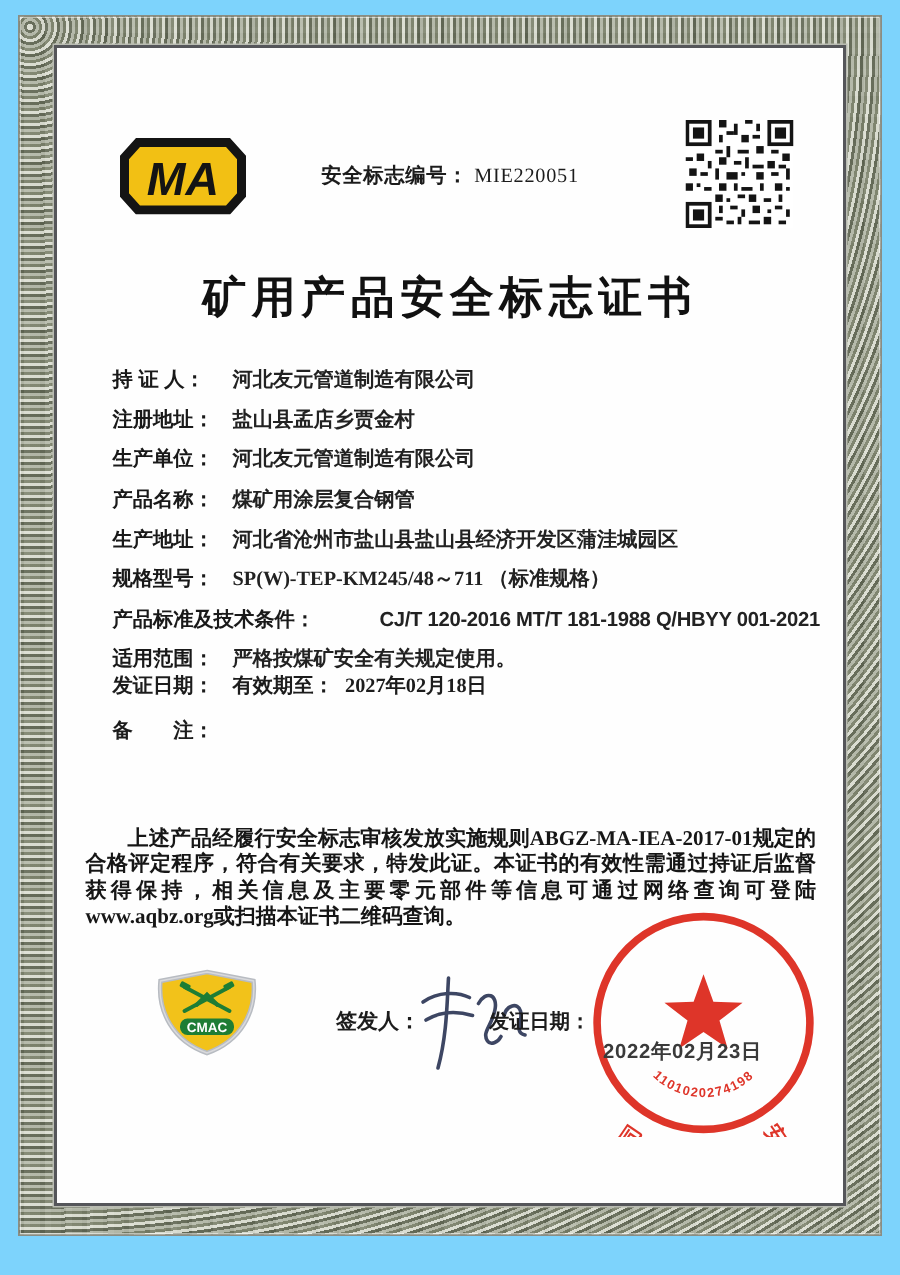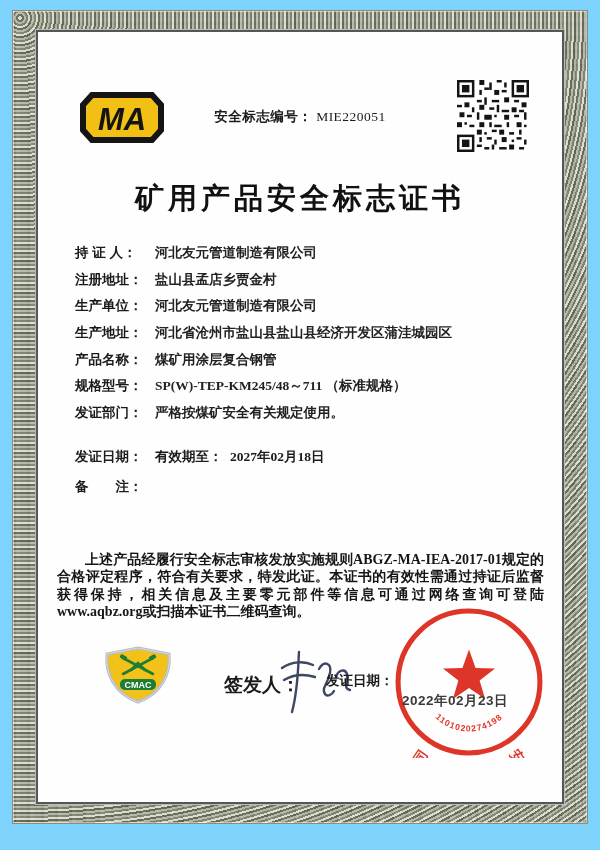--- a/index.html
+++ b/index.html
@@ -46,21 +46,21 @@
   .dates .val{font-family:"Liberation Serif","DejaVu Serif",serif;font-weight:bold;}
   .dates .l1{width:80px;}  .dates .v1{width:150px;}
   .dates .l2{width:75px;}  .dates .v2{flex:1;}
   .remark{position:absolute;left:75px;top:478px;font-size:13.5px;font-weight:bold;}
   
   .statement{position:absolute;left:57px;right:56px;top:551px;
     font-family:"Liberation Serif","DejaVu Serif",serif;font-weight:bold;
     font-size:14px;line-height:17.4px;text-align:justify;text-indent:2em;color:#161616;}
   
   .cmac{position:absolute;left:101px;top:646px;width:74px;height:58px;}
-  .signer{position:absolute;left:224px;top:672px;font-size:19px;font-weight:bold;}
+  .signer{position:absolute;left:224px;top:672px;font-size:14px;font-weight:bold;}
   .sig{position:absolute;left:272px;top:646px;width:82px;height:74px;}
   .dept{position:absolute;left:326px;top:672px;font-size:13.5px;font-weight:bold;}
   .seal{position:absolute;left:393px;top:606px;width:152px;height:152px;opacity:.93;}
   .seal-date{position:absolute;left:402px;top:692px;font-size:13.5px;font-weight:bold;
     color:#3a3a3a;letter-spacing:.5px;z-index:3;}
 </style>
 </head>
 <body>
 
 <div class="page">
@@ -159,33 +159,37 @@
     </div>
     <div class="frow">
       <span class="lbl">注册地址：</span>
       <span class="val">盐山县孟店乡贾金村</span>
     </div>
     <div class="frow">
       <span class="lbl">生产单位：</span>
       <span class="val">河北友元管道制造有限公司</span>
     </div>
     <div class="frow">
+      <span class="lbl">产品名称：</span>
+      <span class="val">煤矿用涂层复合钢管</span>
+    </div>
+    <div class="frow">
       <span class="lbl">生产地址：</span>
       <span class="val">河北省沧州市盐山县盐山县经济开发区蒲洼城园区</span>
     </div>
     <div class="frow">
-      <span class="lbl">产品名称：</span>
-      <span class="val">煤矿用涂层复合钢管</span>
-    </div>
-    <div class="frow">
       <span class="lbl">规格型号：</span>
       <span class="val">SP(W)-TEP-KM245/48～711 （标准规格）</span>
     </div>
-    <div class="frow">
-      <span class="lbl">发证部门：</span>
+    <div class="frow longlbl">
+      <span class="lbl">产品标准及技术条件：</span>
+      <span class="val">CJ/T 120-2016 MT/T 181-1988 Q/HBYY 001-2021</span>
+    </div>
+    <div class="frow">
+      <span class="lbl">适用范围：</span>
       <span class="val">严格按煤矿安全有关规定使用。</span>
     </div>
   </div>
 
   <div class="dates">
     <span class="lbl l1">发证日期：</span>
     <span class="lbl l2">有效期至：</span>
     <span class="val v2">2027年02月18日</span>
   </div>
 

